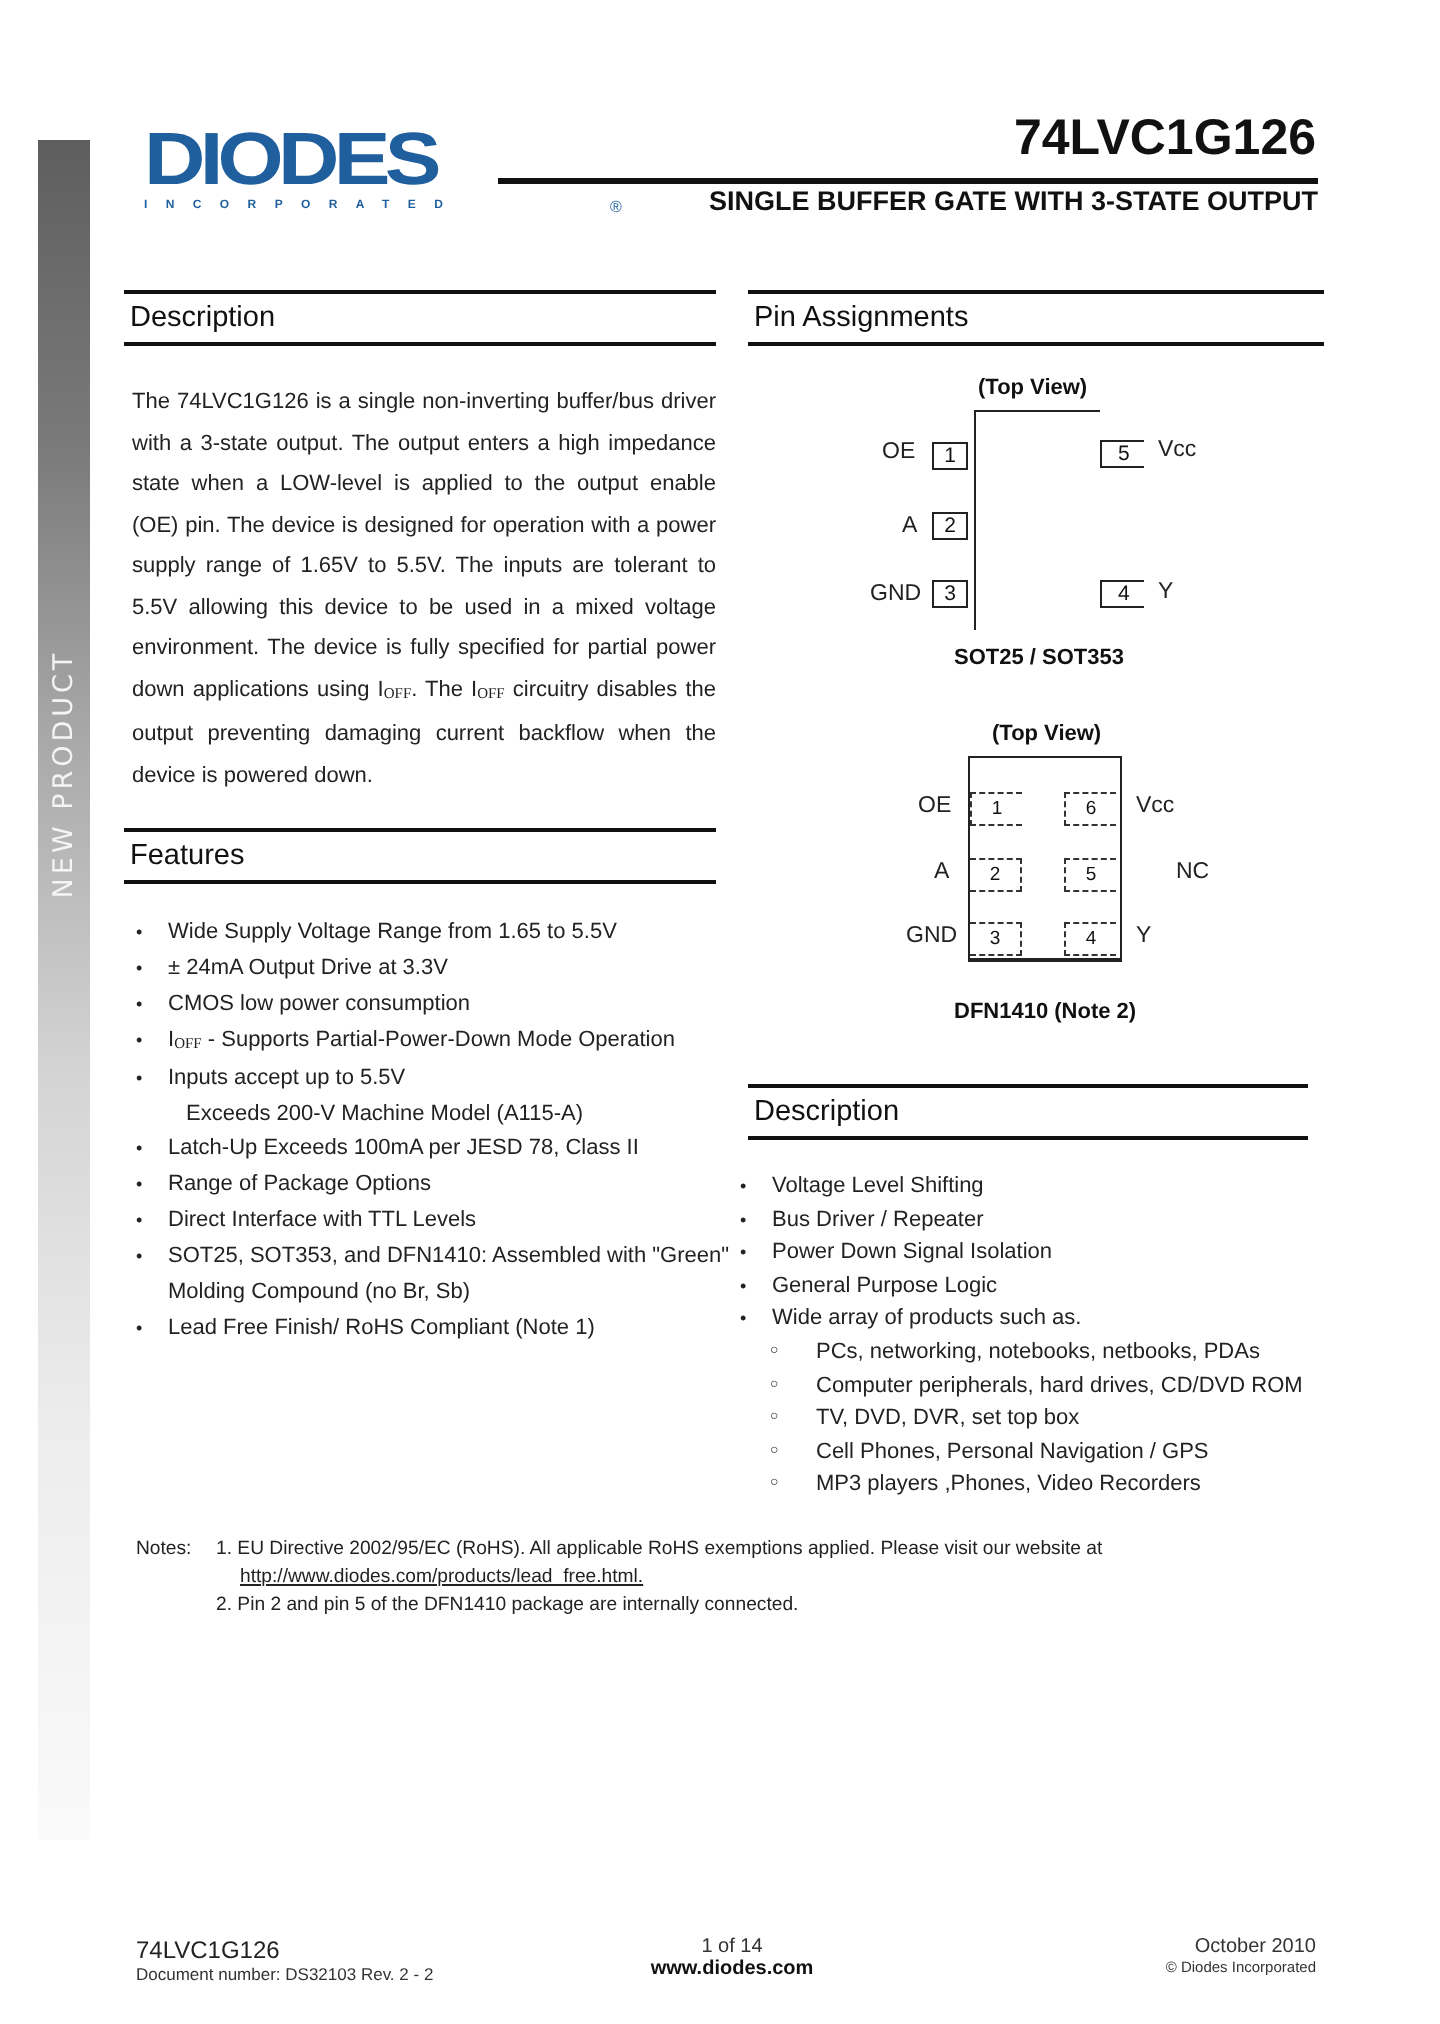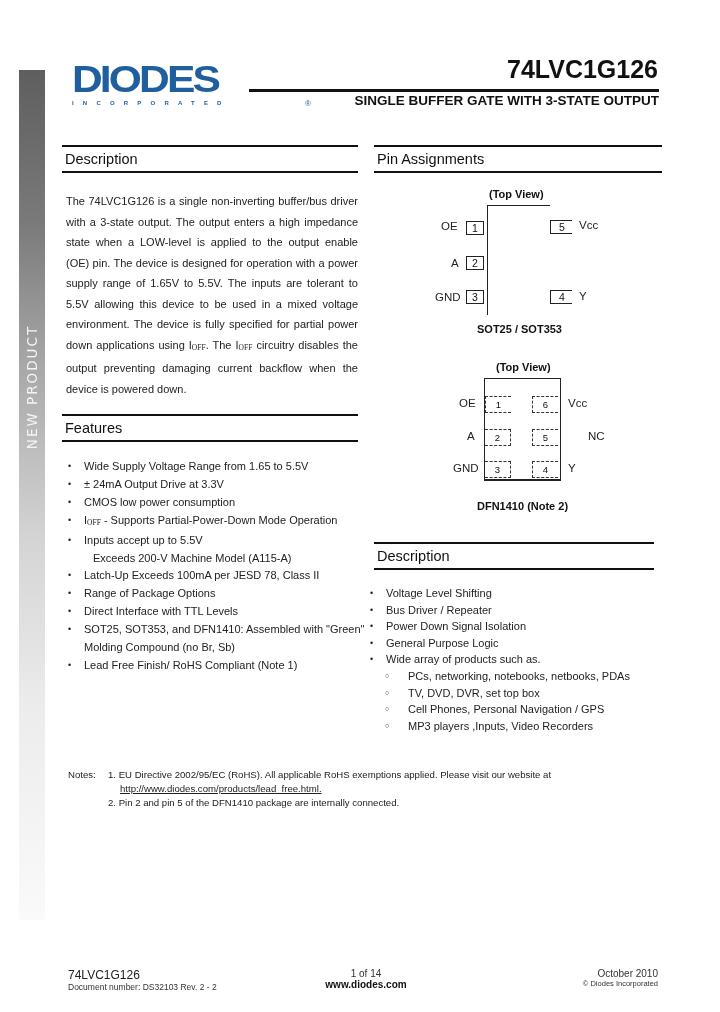--- a/index.html
+++ b/index.html
@@ -154,23 +154,24 @@
 </div>
 
 <div class="sec-title" style="left:374px; top:542px; width:274px;">Description</div>
 <ul class="blist" style="left:368px; top:585px; width:300px;">
   <li class="bullet" style="line-height:16.6px;">Voltage Level Shifting</li>
   <li class="bullet" style="line-height:16.6px;">Bus Driver / Repeater</li>
   <li class="bullet" style="line-height:16.6px;">Power Down Signal Isolation</li>
   <li class="bullet" style="line-height:16.6px;">General Purpose Logic</li>
   <li class="bullet" style="line-height:16.6px;">Wide array of products such as.</li>
   <li class="sub-o">PCs, networking, notebooks, netbooks, PDAs</li>
+  <li class="sub-o">Computer peripherals, hard drives, CD/DVD ROM</li>
   <li class="sub-o">TV, DVD, DVR, set top box</li>
   <li class="sub-o">Cell Phones, Personal Navigation / GPS</li>
-  <li class="sub-o">MP3 players ,Inputs, Video Recorders</li>
+  <li class="sub-o">MP3 players ,Phones, Video Recorders</li>
 </ul>
 
 <div class="notes">
   <span class="lbl">Notes:</span>
   <div class="body">
     <div>1. EU Directive 2002/95/EC (RoHS). All applicable RoHS exemptions applied. Please visit our website at</div>
     <div style="padding-left:12px;text-decoration:underline;">http://www.diodes.com/products/lead_free.html.</div>
     <div>2. Pin 2 and pin 5 of the DFN1410 package are internally connected.</div>
   </div>
 </div>

